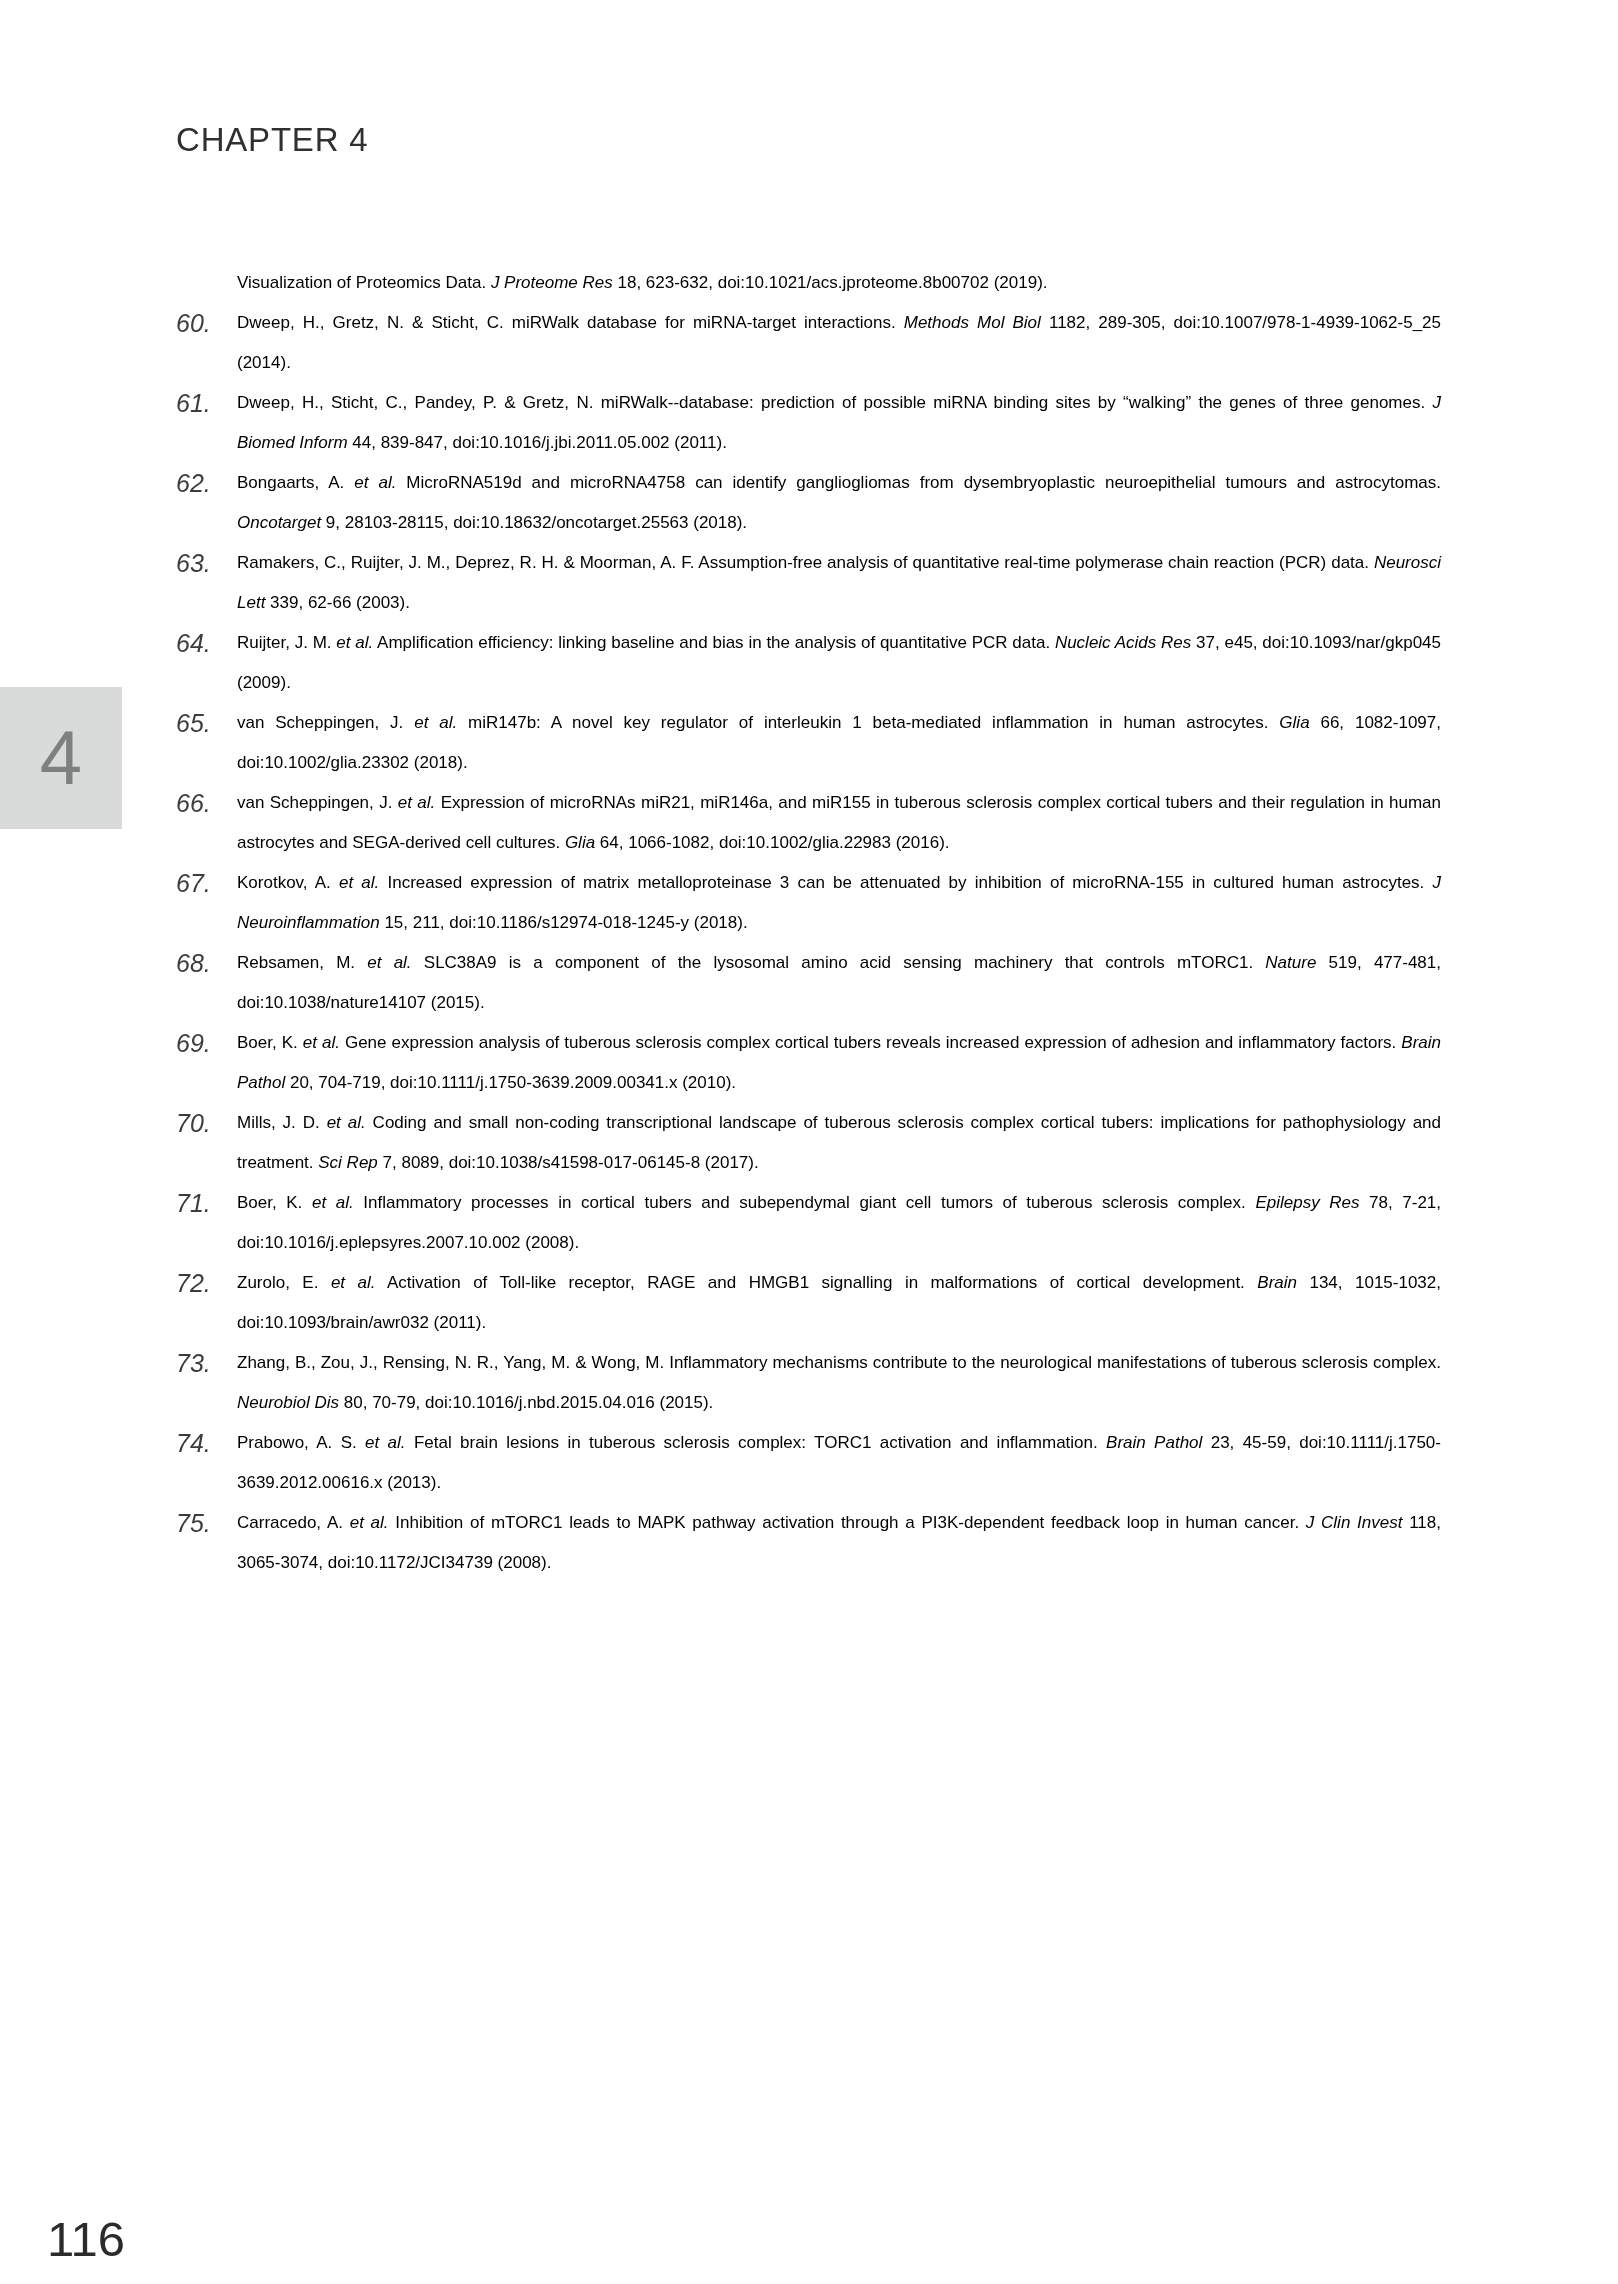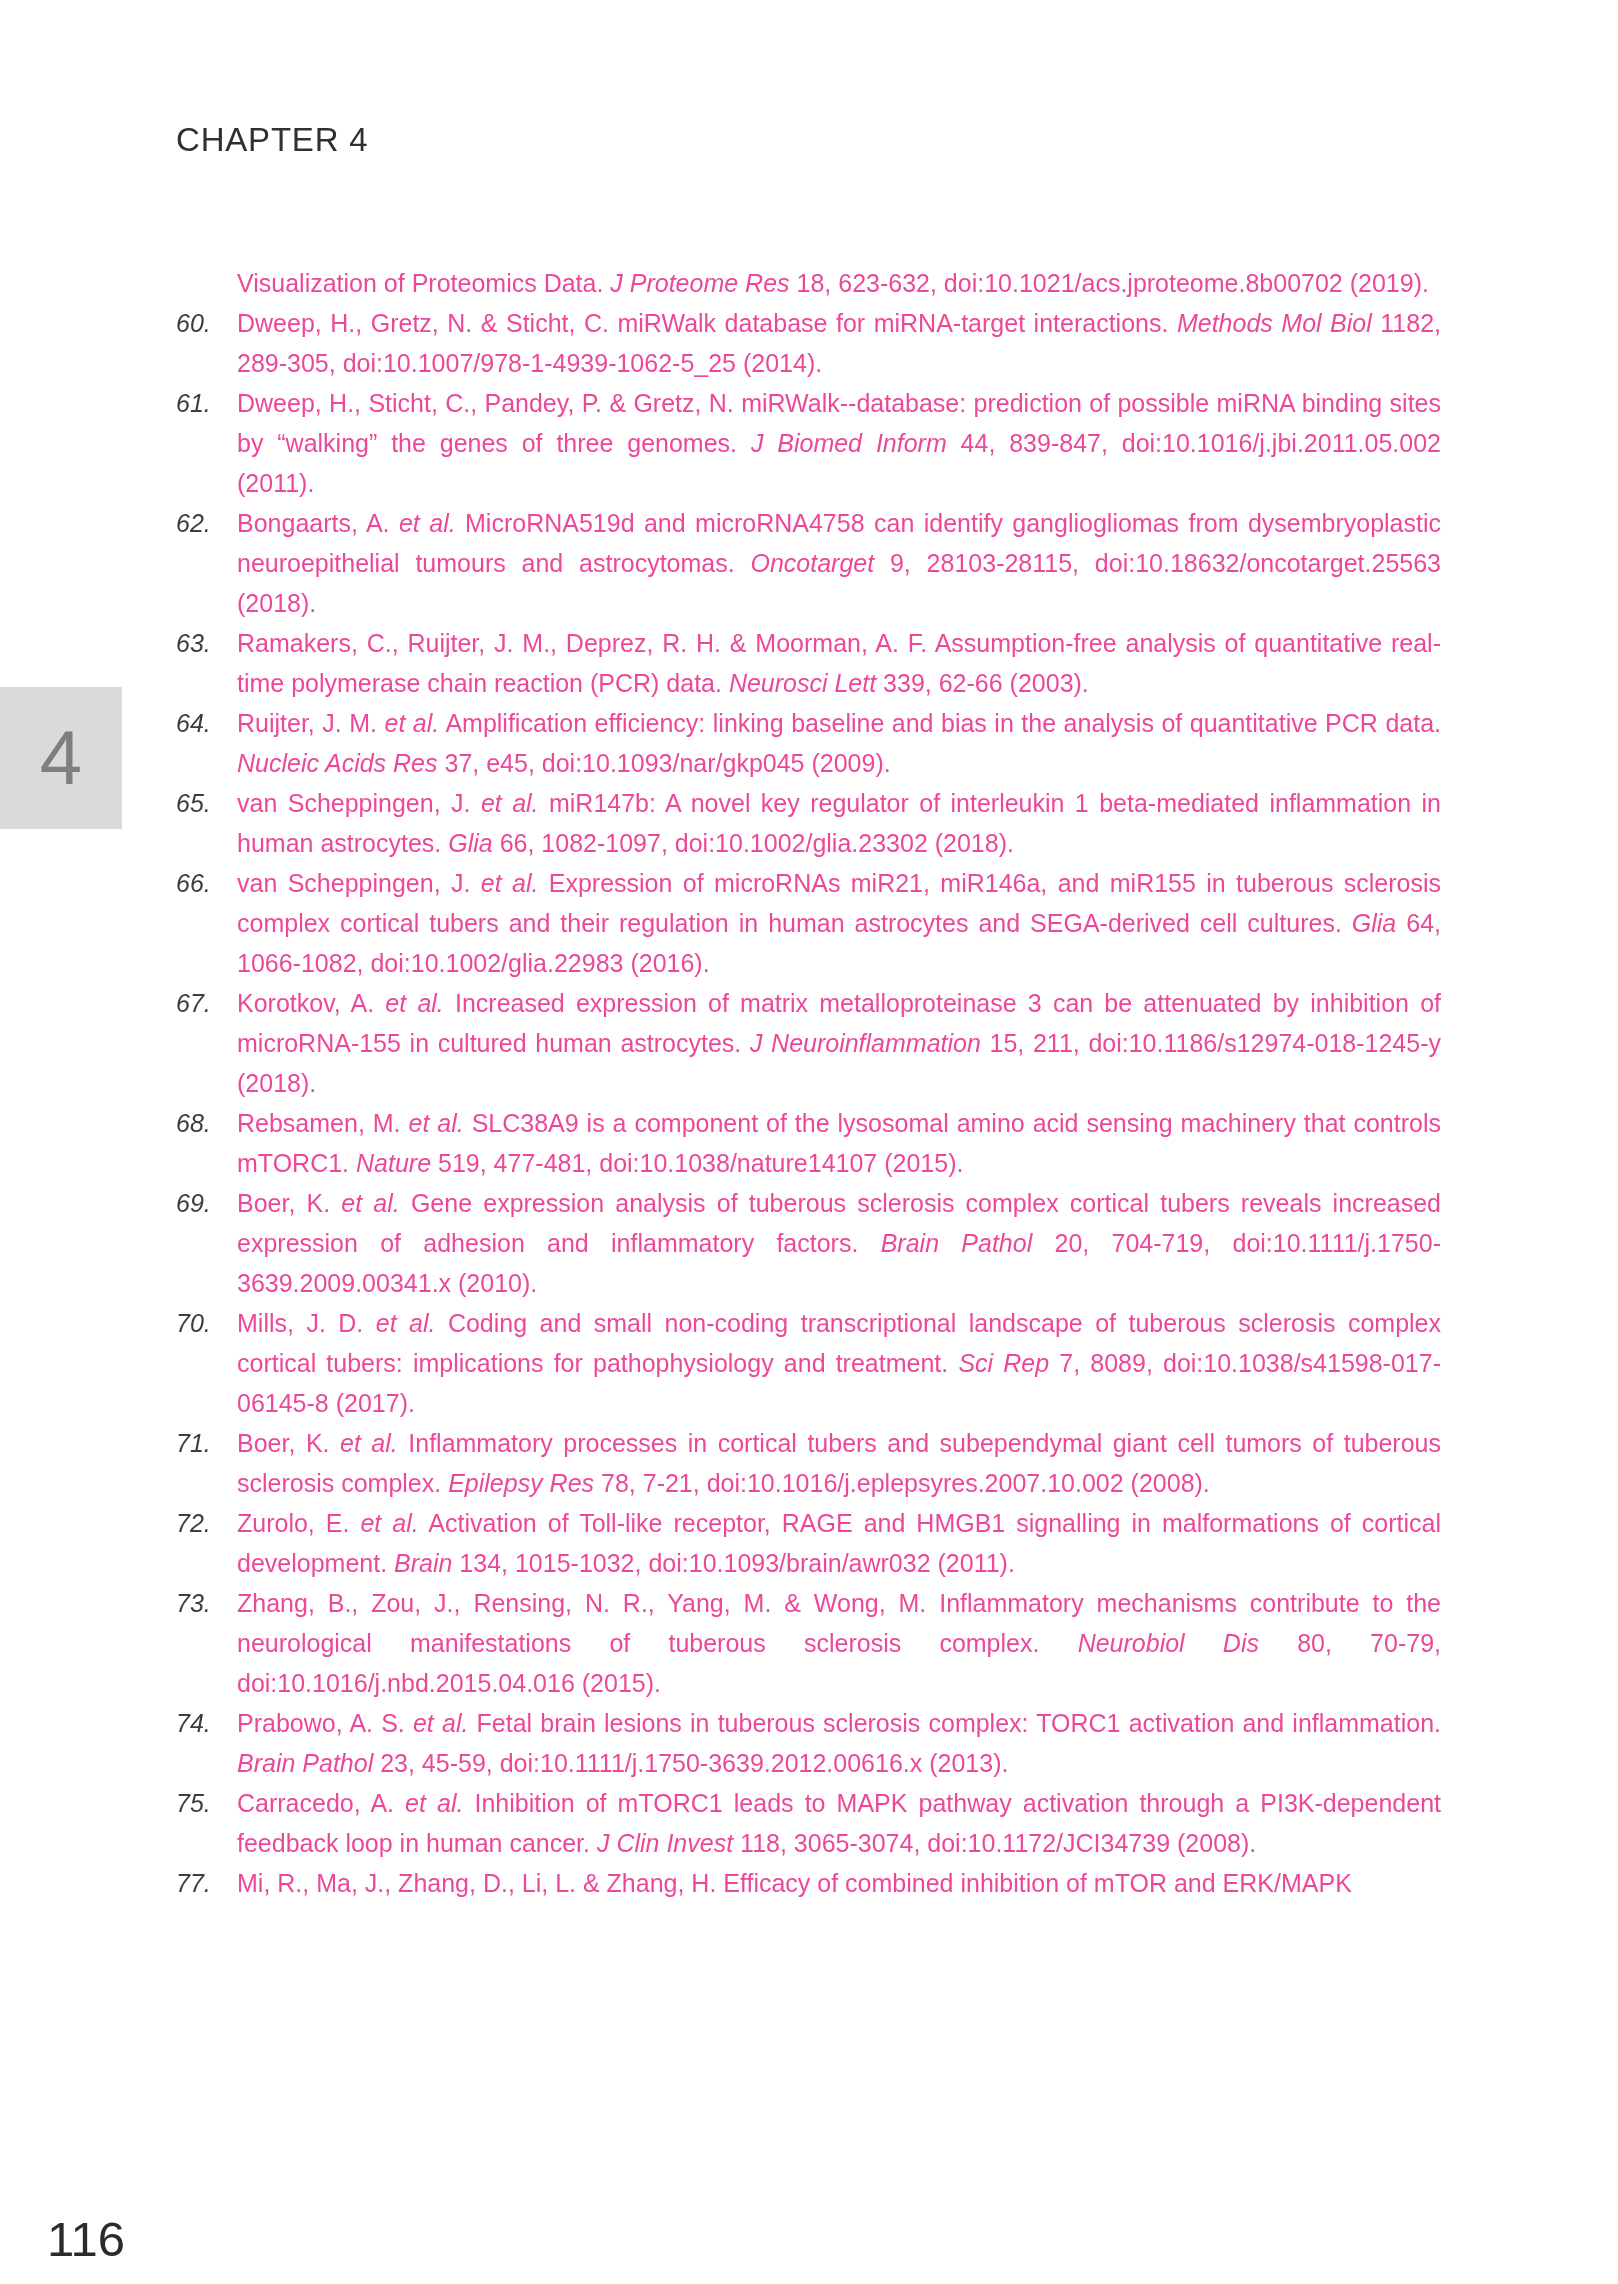--- a/index.html
+++ b/index.html
@@ -49,24 +49,24 @@
   .ref-num {
     flex:0 0 61px;
     width:61px;
     font-size:25px;
     line-height:40px;
     color:#3d3d3d;
     font-style:italic;
   }
   .ref-text {
     flex:1;
-    font-size:25px;
+    font-size:17px;
     line-height:40px;
     text-align:justify;
-    color:#ec4899;
+    color:#000000;
   }
   .it { font-style:italic; }
   .page-number {
     position:absolute;
     left:47px;
     top:2171px;
     font-size:49px;
     color:#2b2b2b;
   }
 </style>
@@ -143,22 +143,18 @@
         <span class="ref-text"><span>Zhang, B., Zou, J., Rensing, N. R., Yang, M. &amp; Wong, M. Inflammatory mechanisms contribute to the neurological manifestations of tuberous sclerosis complex. </span><span class="it">Neurobiol Dis</span><span> 80, 70-79, doi:10.1016/j.nbd.2015.04.016 (2015).</span></span>
       </div>
       <div class="ref">
         <span class="ref-num">74.</span>
         <span class="ref-text"><span>Prabowo, A. S. </span><span class="it">et al.</span><span> Fetal brain lesions in tuberous sclerosis complex: TORC1 activation and inflammation. </span><span class="it">Brain Pathol</span><span> 23, 45-59, doi:10.1111/j.1750-3639.2012.00616.x (2013).</span></span>
       </div>
       <div class="ref">
         <span class="ref-num">75.</span>
         <span class="ref-text"><span>Carracedo, A. </span><span class="it">et al.</span><span> Inhibition of mTORC1 leads to MAPK pathway activation through a PI3K-dependent feedback loop in human cancer. </span><span class="it">J Clin Invest</span><span> 118, 3065-3074, doi:10.1172/JCI34739 (2008).</span></span>
       </div>
-      <div class="ref">
-        <span class="ref-num">77.</span>
-        <span class="ref-text"><span>Mi, R., Ma, J., Zhang, D., Li, L. &amp; Zhang, H. Efficacy of combined inhibition of mTOR and ERK/MAPK</span></span>
-      </div>
     </div>
 
   <div class="page-number">116</div>
 
 </div>
 
 
 </body></html>

